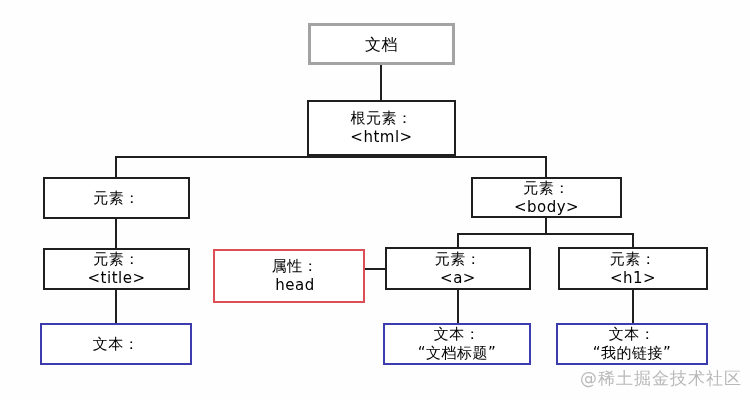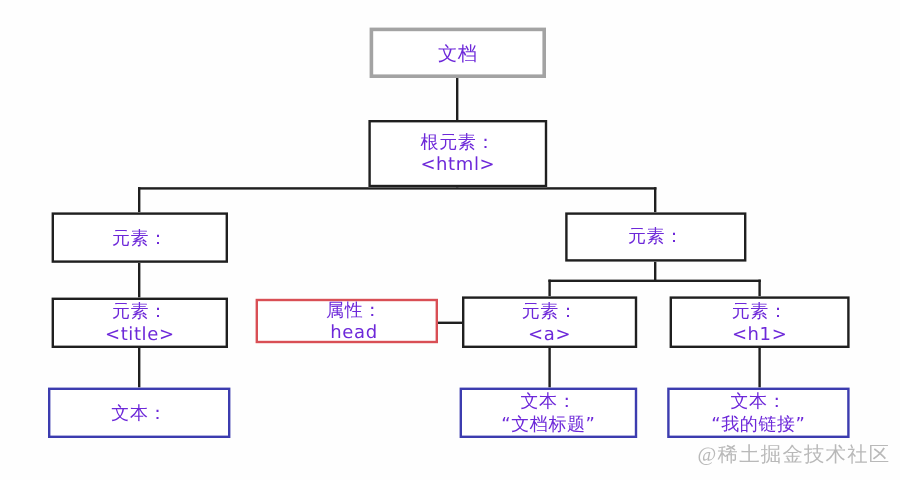--- a/index.html
+++ b/index.html
@@ -20,31 +20,31 @@
     box-sizing: border-box;
     border: 2px solid #1f1f1f;
     background: #ffffff;
     display: flex;
     flex-direction: column;
     align-items: center;
     justify-content: center;
     text-align: center;
     font-size: 15px;
     line-height: 19px;
-    color: #6d28d9;
+    color: #000000;
     letter-spacing: 0.5px;
   }
   .box .ln { white-space: nowrap; }
   
   .b-doc      { left: 308px; top: 23px;  width: 147px; height: 42px; border: 3px solid #a3a3a3; font-size: 16px; }
   .b-html     { left: 307px; top: 100px; width: 149px; height: 56px; }
   .b-head     { left: 43px;  top: 177px; width: 147px; height: 42px; }
   .b-body     { left: 471px; top: 177px; width: 151px; height: 41px; }
   .b-title    { left: 43px;  top: 248px; width: 147px; height: 42px; }
-  .b-href     { left: 213px; top: 249px; width: 152px; height: 37px; border-color: #d94f55; padding-left: 12px; }
+  .b-href     { left: 213px; top: 249px; width: 152px; height: 54px; border-color: #d94f55; padding-left: 12px; }
   .b-a        { left: 385px; top: 247px; width: 146px; height: 43px; }
   .b-h1       { left: 558px; top: 247px; width: 150px; height: 43px; }
   .b-txtdoc   { left: 40px;  top: 323px; width: 152px; height: 42px; border-color: #3c3caf; }
   .b-txtlink  { left: 383px; top: 323px; width: 148px; height: 42px; border-color: #3c3caf; }
   .b-txthead  { left: 556px; top: 323px; width: 152px; height: 42px; border-color: #3c3caf; }
   
   .line {
     position: absolute;
     background: #1f1f1f;
   }
@@ -65,21 +65,20 @@
   .c13 { left: 457px; top: 290px; height: 33px; }
   .c14 { left: 632px; top: 290px; height: 33px; }
   .watermark {
     position: absolute;
     right: 8px;
     bottom: 10px;
     font-size: 17px;
     color: #b9b9b9;
     letter-spacing: 1px;
     white-space: nowrap;
-    font-family: Liberation Serif, serif;
   }
 </style>
 </head>
 <body>
 
 <div class="stage">
 
   <div class="line v c1"></div>
   <div class="line v c2"></div>
   <div class="line h c3"></div>
@@ -103,20 +102,21 @@
     <div class="ln">根元素：</div>
     <div class="ln">&lt;html&gt;</div>
   </div>
 
   <div class="box b-head">
     <div class="ln">元素：</div>
   </div>
 
   <div class="box b-body">
     <div class="ln">元素：</div>
+    <div class="ln">&lt;body&gt;</div>
   </div>
 
   <div class="box b-title">
     <div class="ln">元素：</div>
     <div class="ln">&lt;title&gt;</div>
   </div>
 
   <div class="box b-href">
     <div class="ln">属性：</div>
     <div class="ln">head</div>

